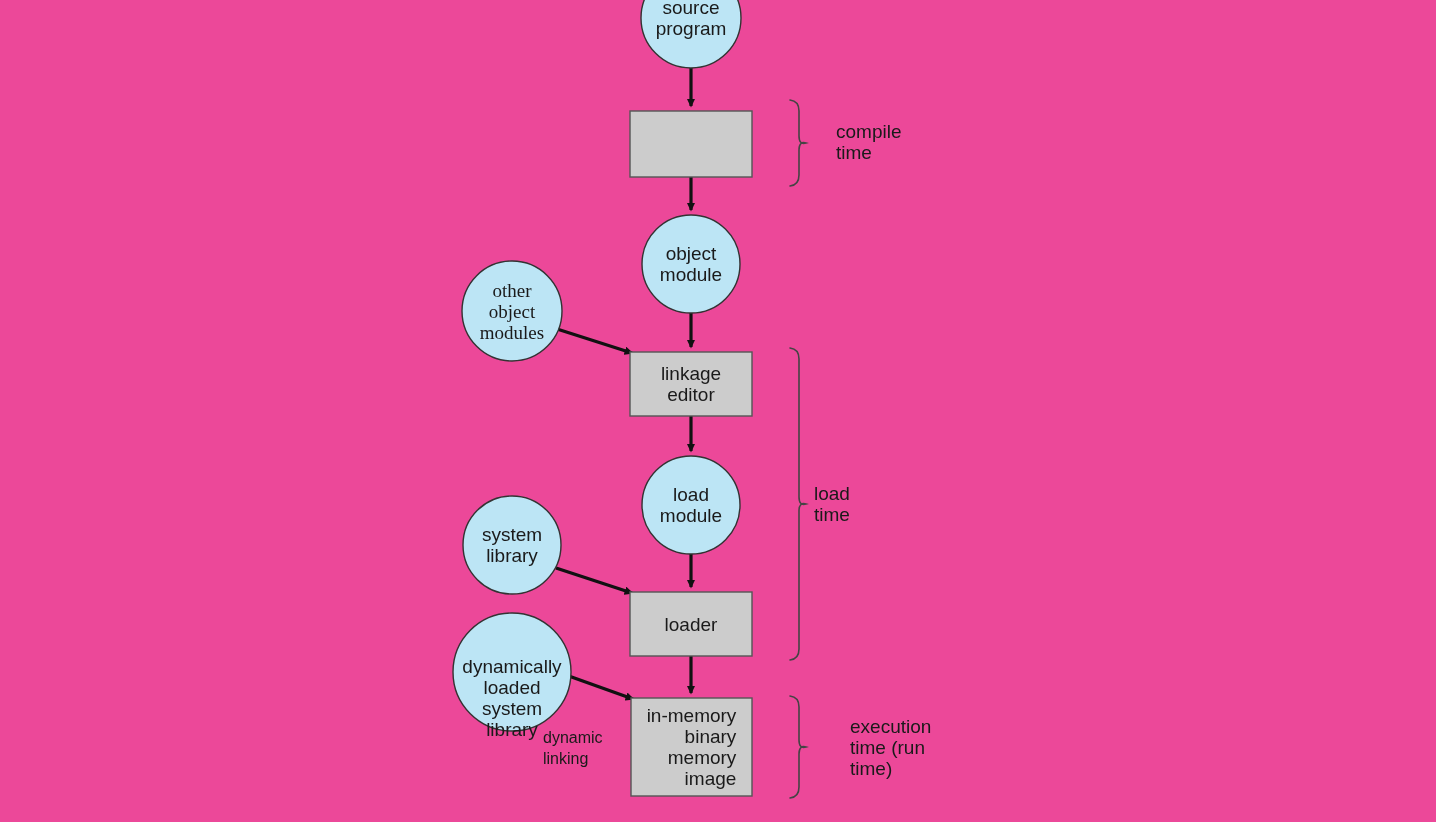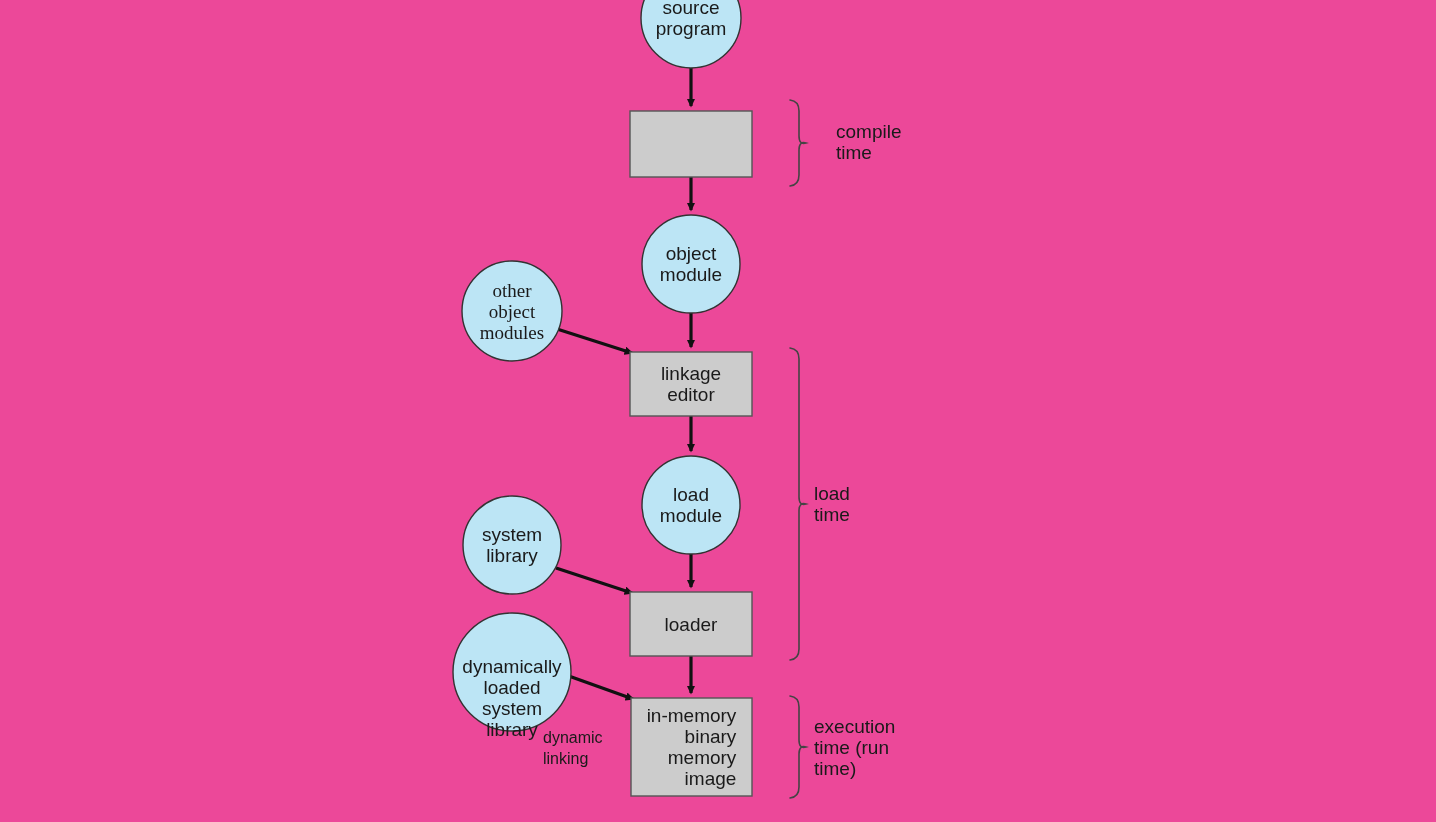--- a/index.html
+++ b/index.html
@@ -155,17 +155,17 @@
 
   <div class="edge-label" style="left:543px; top:727px;">dynamic
 linking</div>
 
   <div class="side-label" style="left:836px; top:121px;">compile
 time</div>
 
   <div class="side-label" style="left:814px; top:483px;">load
 time</div>
 
-  <div class="side-label" style="left:814px; top:716px;">execution
+  <div class="side-label" style="left:850px; top:716px;">execution
 time (run
 time)</div>
 
 </div>
 
 </body></html>

